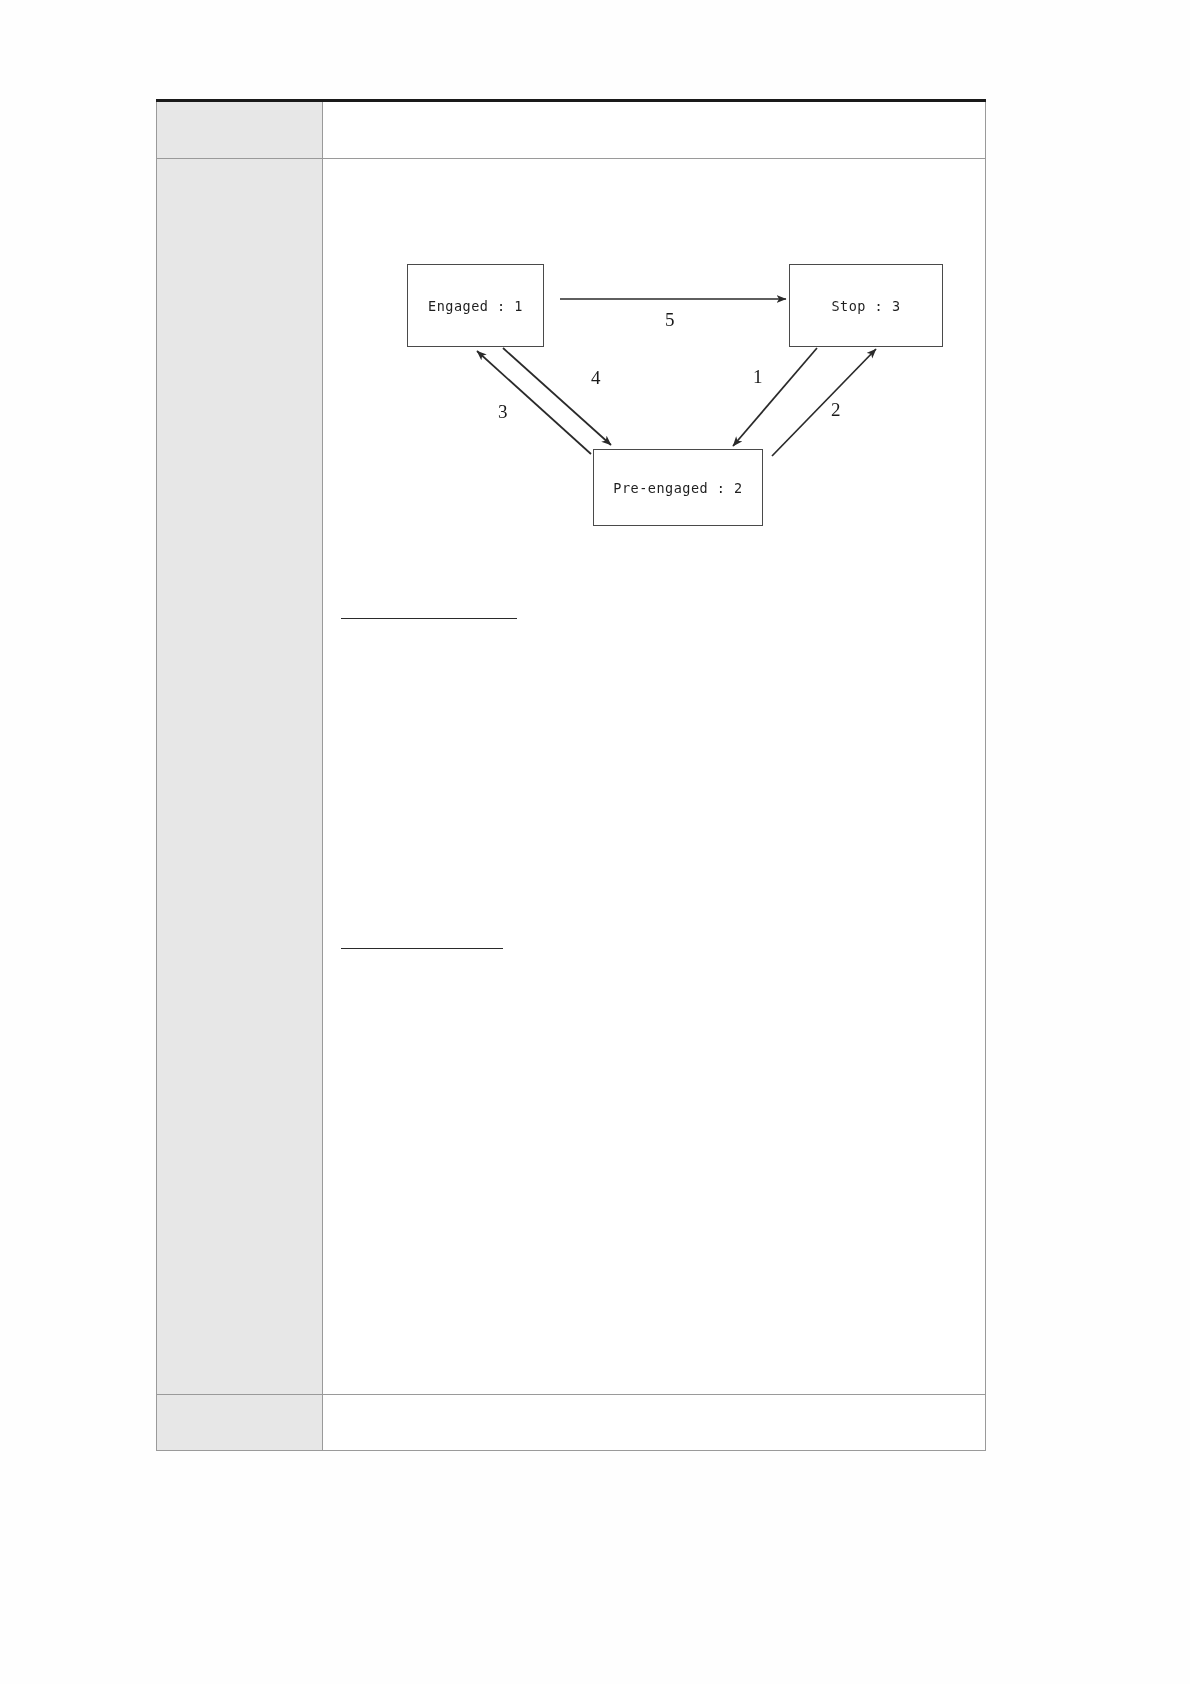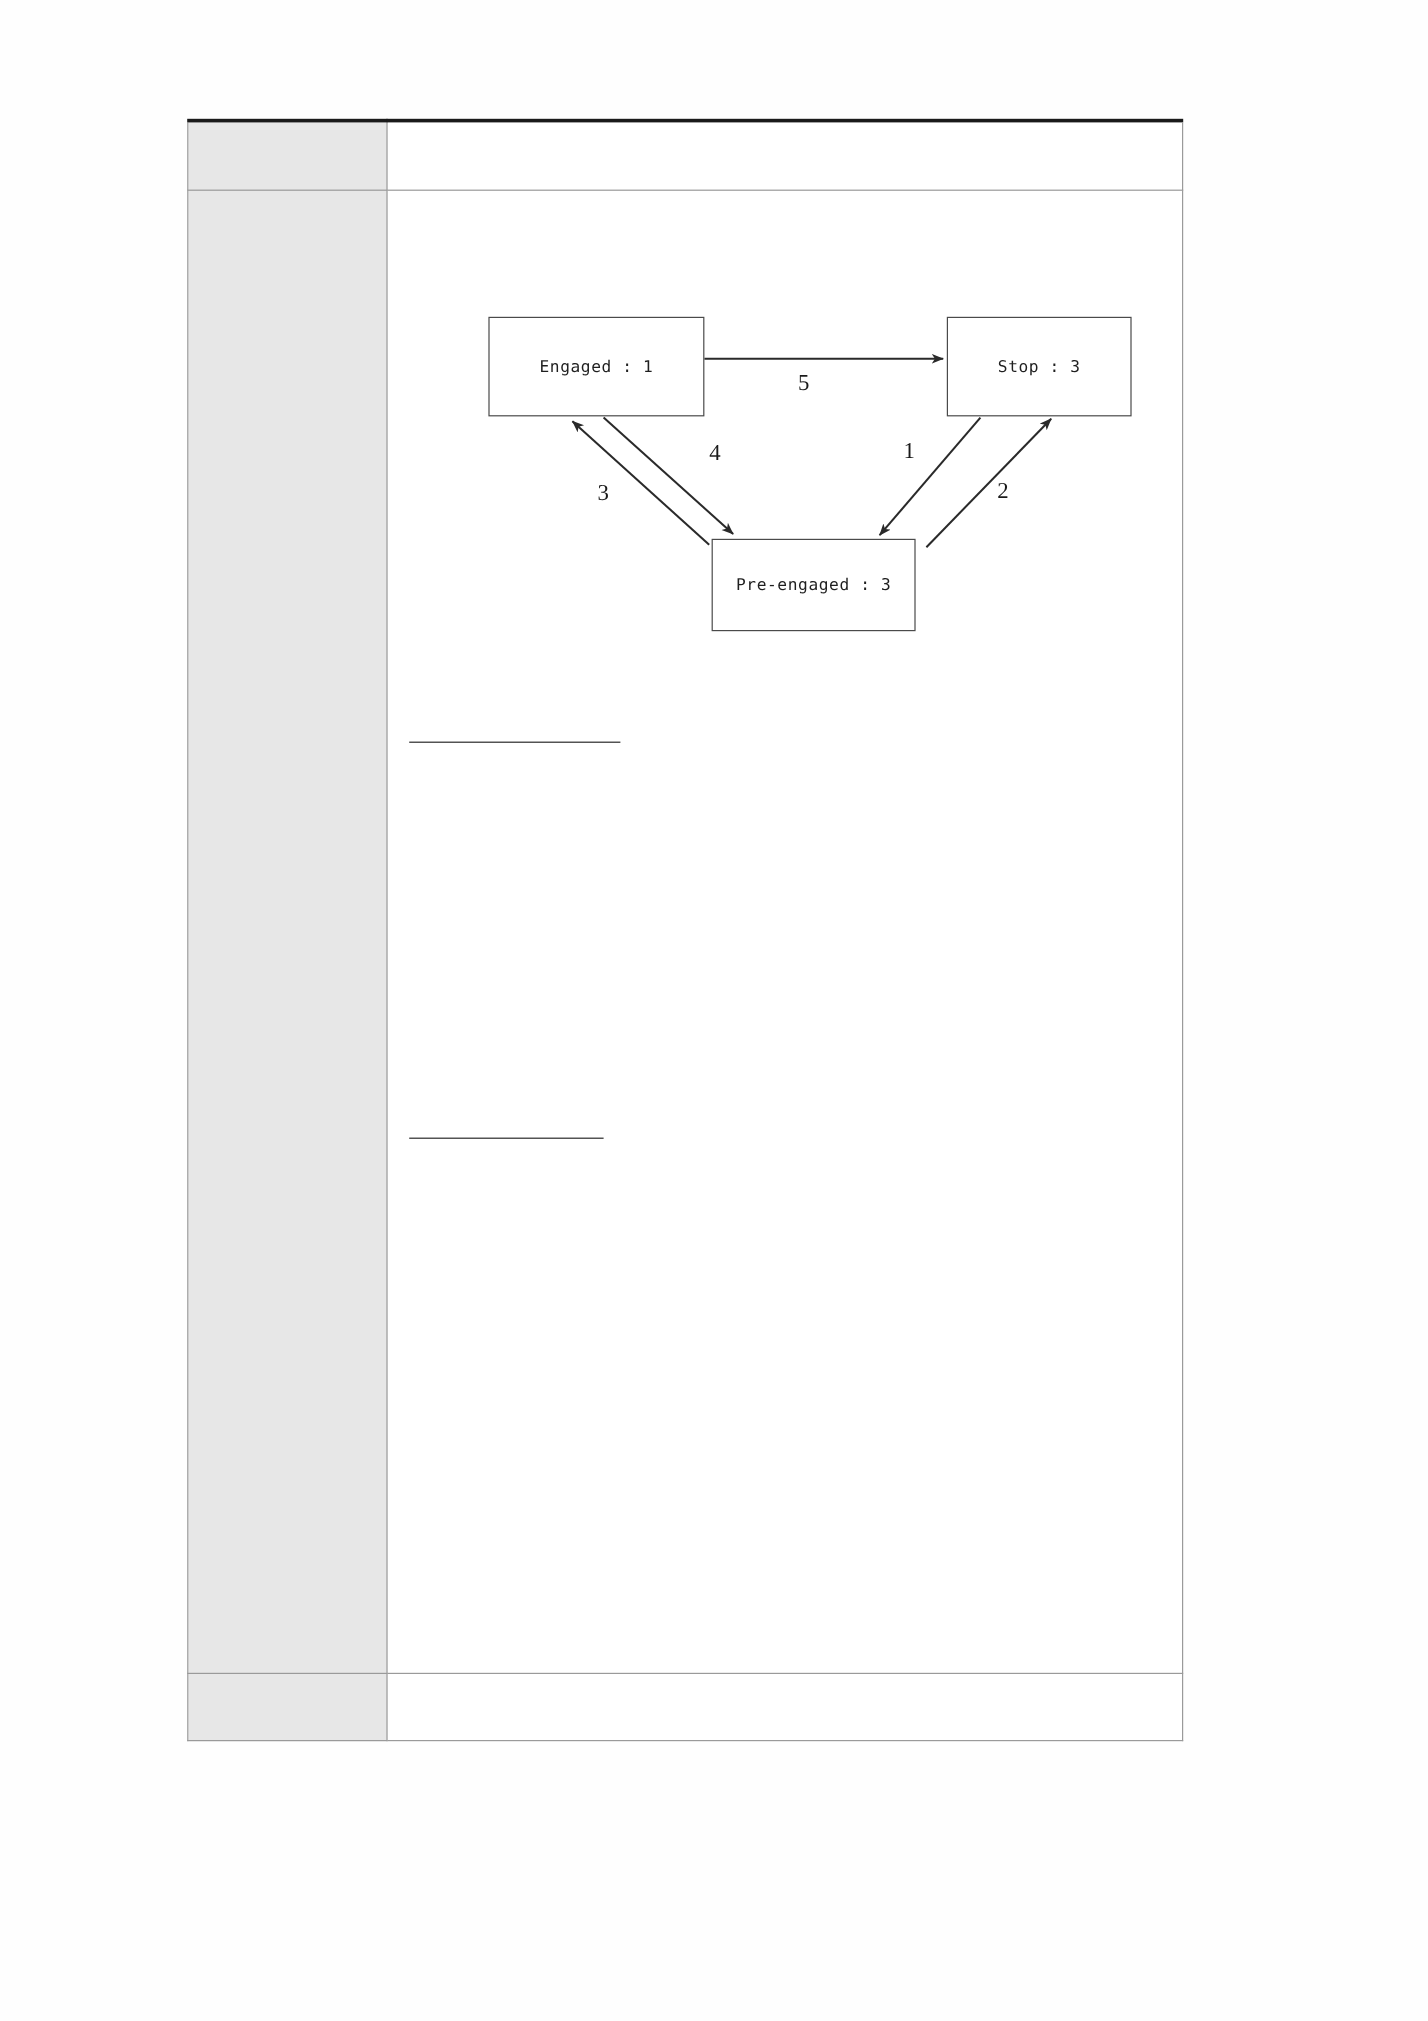--- a/index.html
+++ b/index.html
@@ -62,21 +62,21 @@
     box-sizing:border-box;
     font-family:"DejaVu Sans Mono", monospace;
     font-size:13.5px;
     color:#1f1f1f;
     display:flex;
     align-items:center;
     justify-content:center;
     letter-spacing:0.5px;
     white-space:pre;
   }
-  .node-engaged{ left:84px; top:105px; width:180px; height:83px; }
+  .node-engaged{ left:84px; top:105px; width:137px; height:83px; }
   .node-stop{ left:466px; top:105px; width:154px; height:83px; }
   .node-pre{ left:270px; top:290px; width:170px; height:77px; }
 
   .edge-label{
     position:absolute;
     font-family:"Liberation Serif", serif;
     font-size:19px;
     color:#1a1a1a;
   }
   .lbl-5{ left:342px; top:150px; }
@@ -140,21 +140,21 @@
 
               <div class="node node-engaged">
                 <span>Engaged : 1</span>
               </div>
 
               <div class="node node-stop">
                 <span>Stop : 3</span>
               </div>
 
               <div class="node node-pre">
-                <span>Pre-engaged : 3</span>
+                <span>Pre-engaged : 2</span>
               </div>
 
               <div class="edge-label lbl-5">5</div>
               <div class="edge-label lbl-4">4</div>
               <div class="edge-label lbl-3">3</div>
               <div class="edge-label lbl-1">1</div>
               <div class="edge-label lbl-2">2</div>
             </div>
 
             <div class="rule rule-a"></div>

